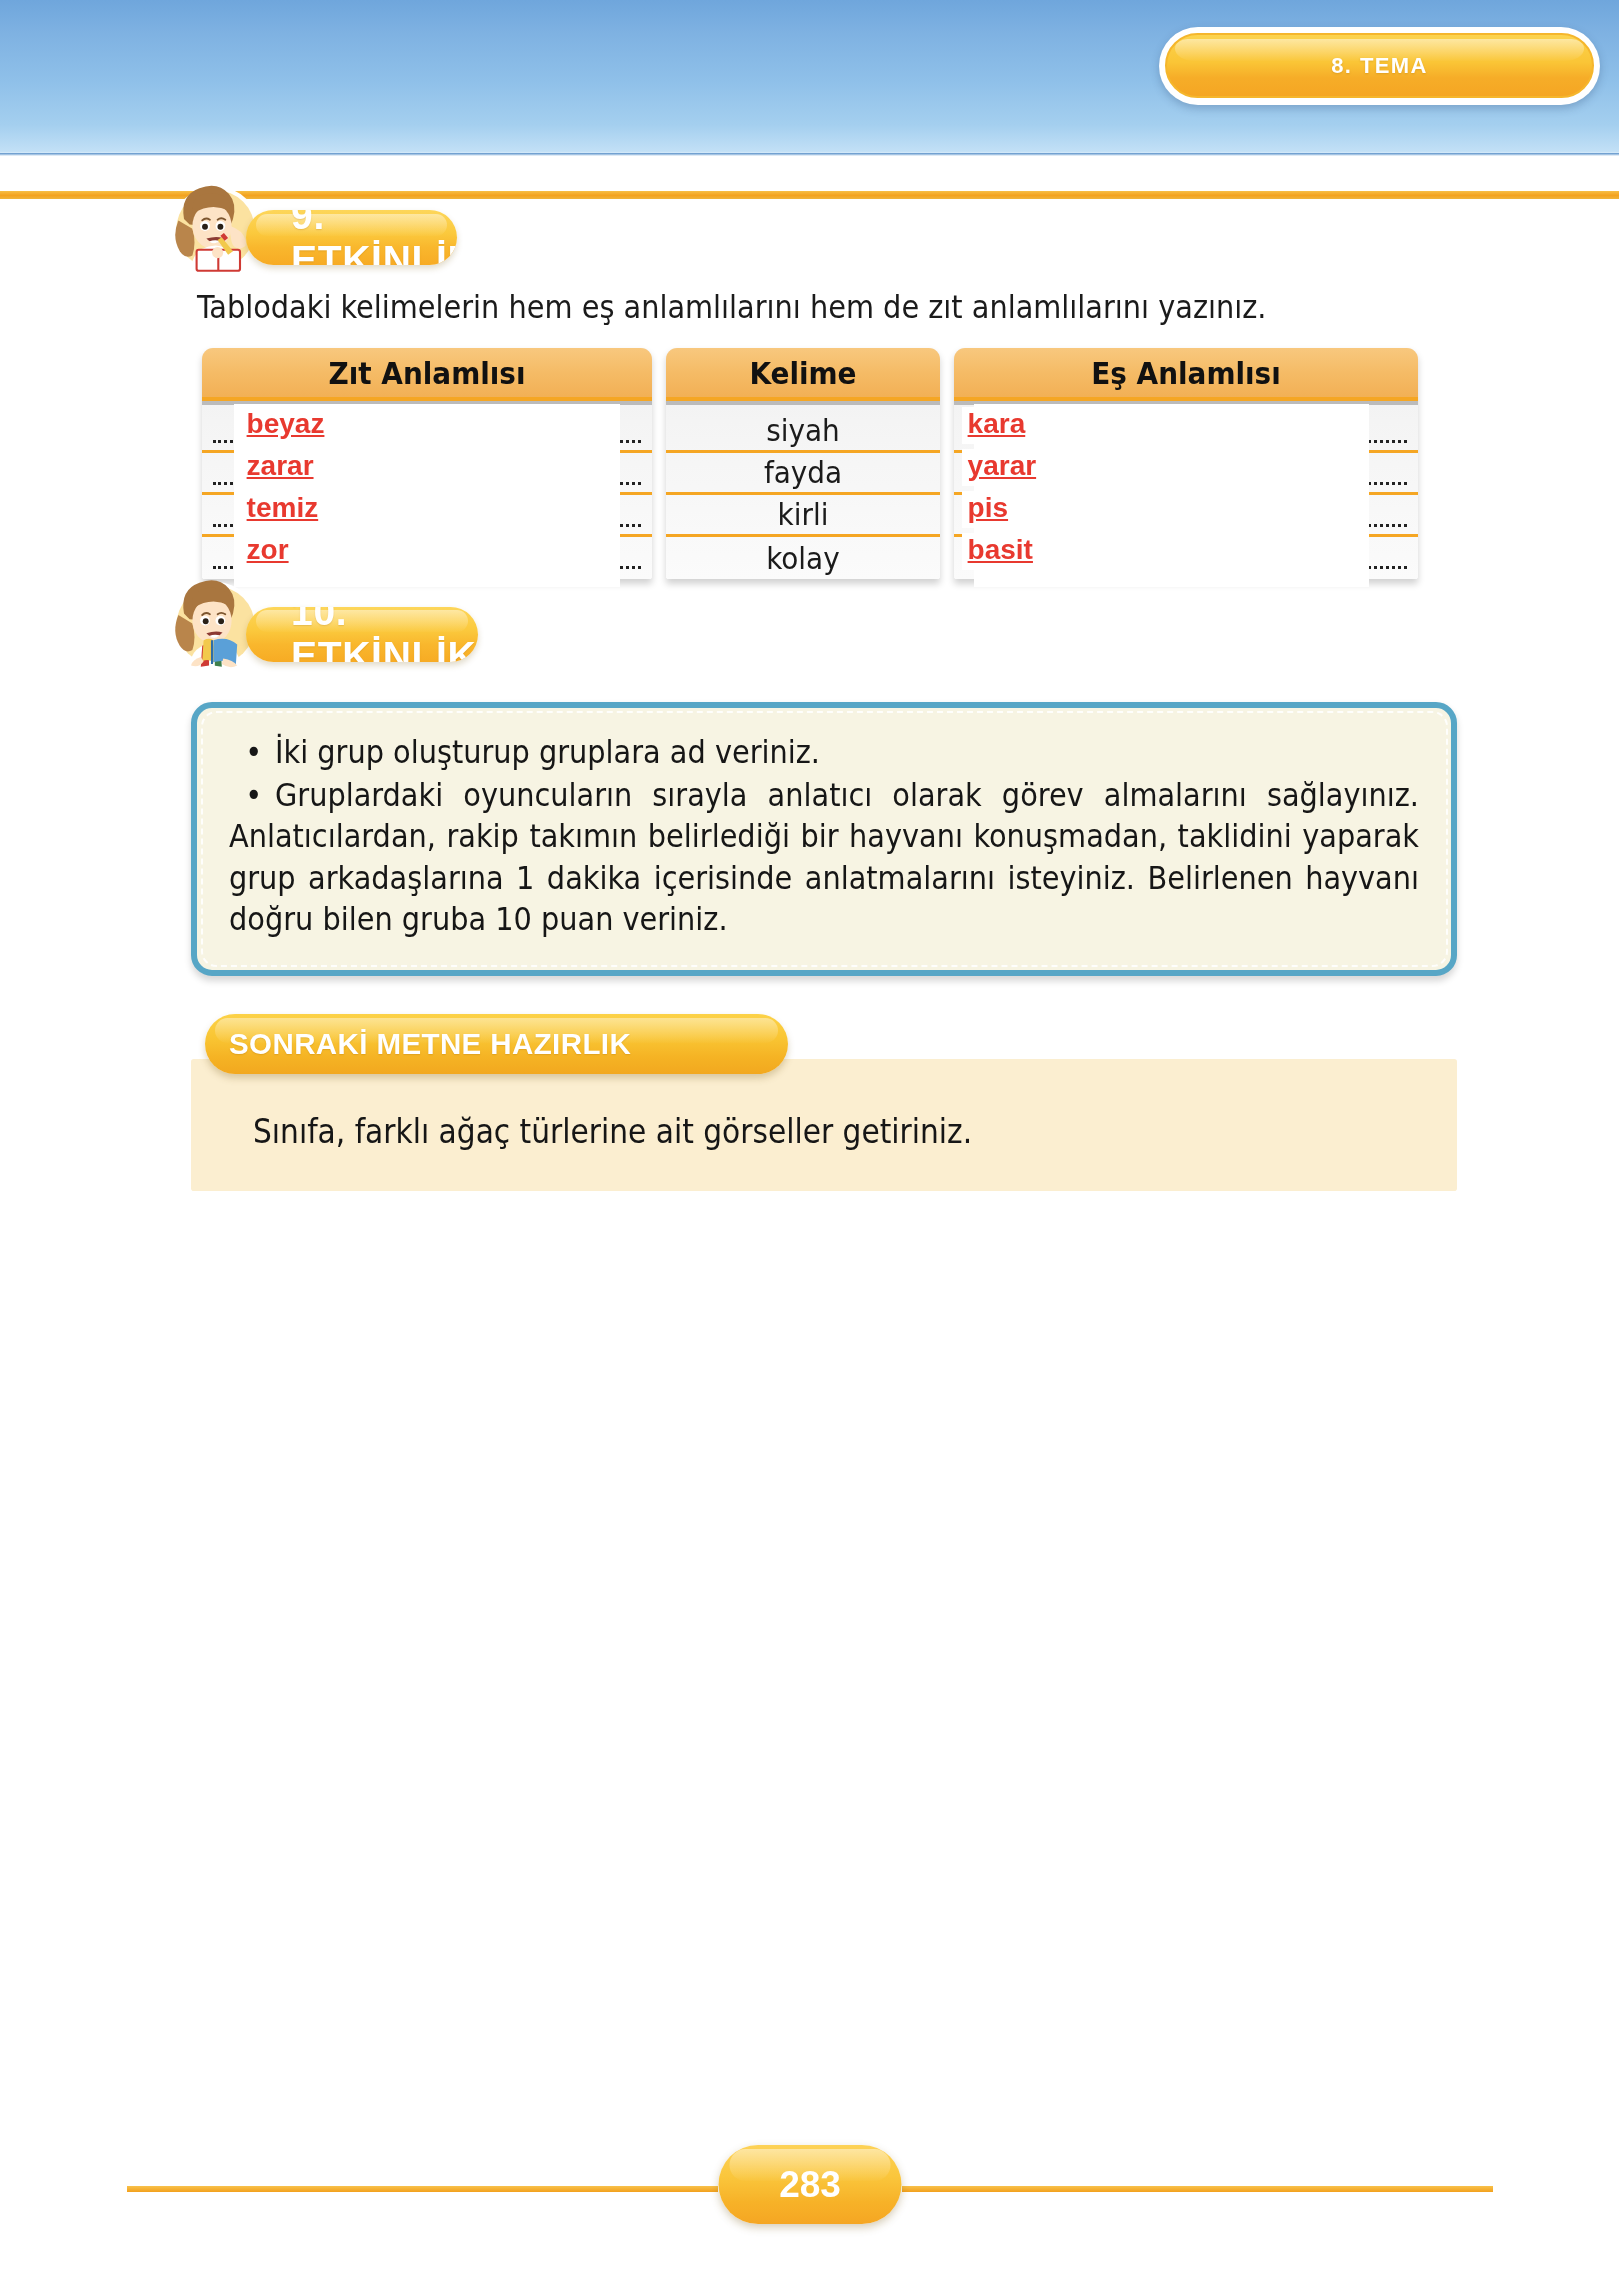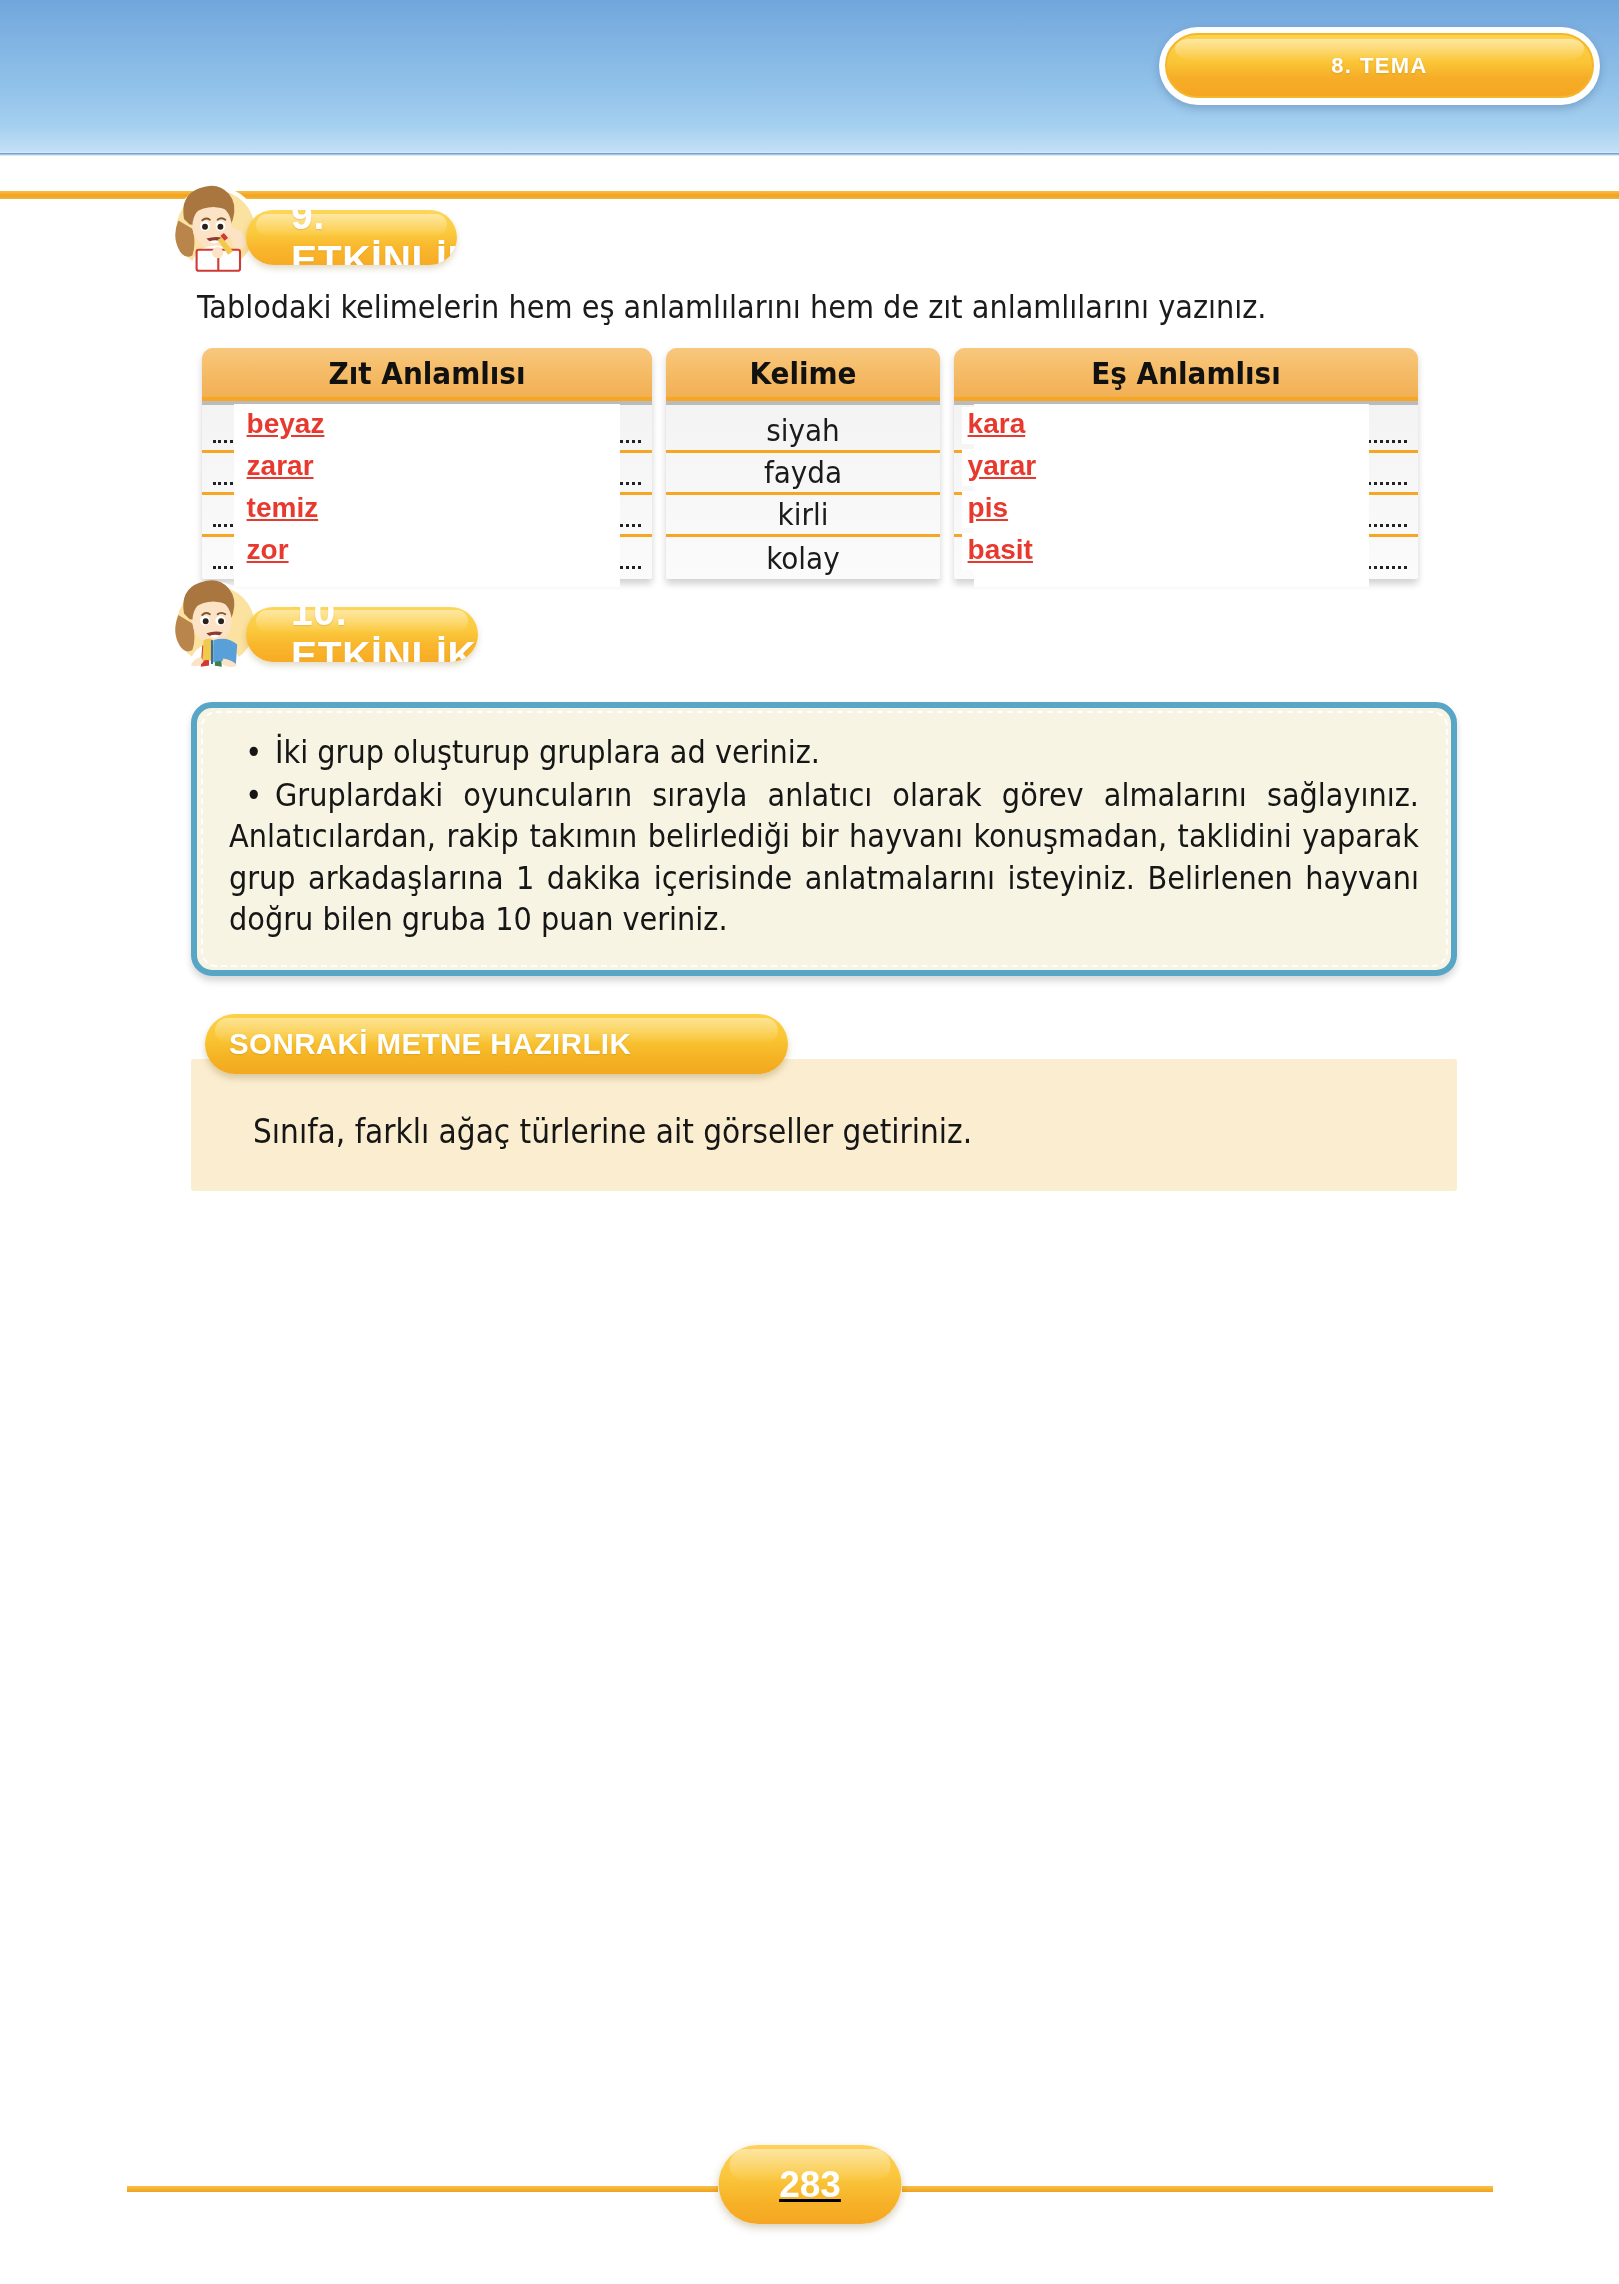--- a/index.html
+++ b/index.html
@@ -306,21 +306,20 @@
   .page-pill {
     position: absolute;
     left: 50%; top: 0;
     transform: translateX(-50%);
     width: 183px; height: 79px;
     border-radius: 41px;
     background: linear-gradient(180deg,#fdd257 0%, #fac63c 40%, #f7b228 72%, #f5a623 100%);
     display:flex; align-items:center; justify-content:center;
     box-shadow: 0 3.5px 8.4px rgba(120,90,20,0.3);
     overflow:hidden;
-    text-decoration:underline;
   }
   .page-pill::after{
     content:"";
     position:absolute; left:11.2px; right:11.2px; top:4.2px; height:40%;
     border-radius:24px;
     background: linear-gradient(180deg, rgba(255,255,255,0.45), rgba(255,255,255,0.02));
   }
   .page-pill span {
     font-size: 37px; font-weight: 600; color:#ffffff;
     position:relative; z-index:2;

